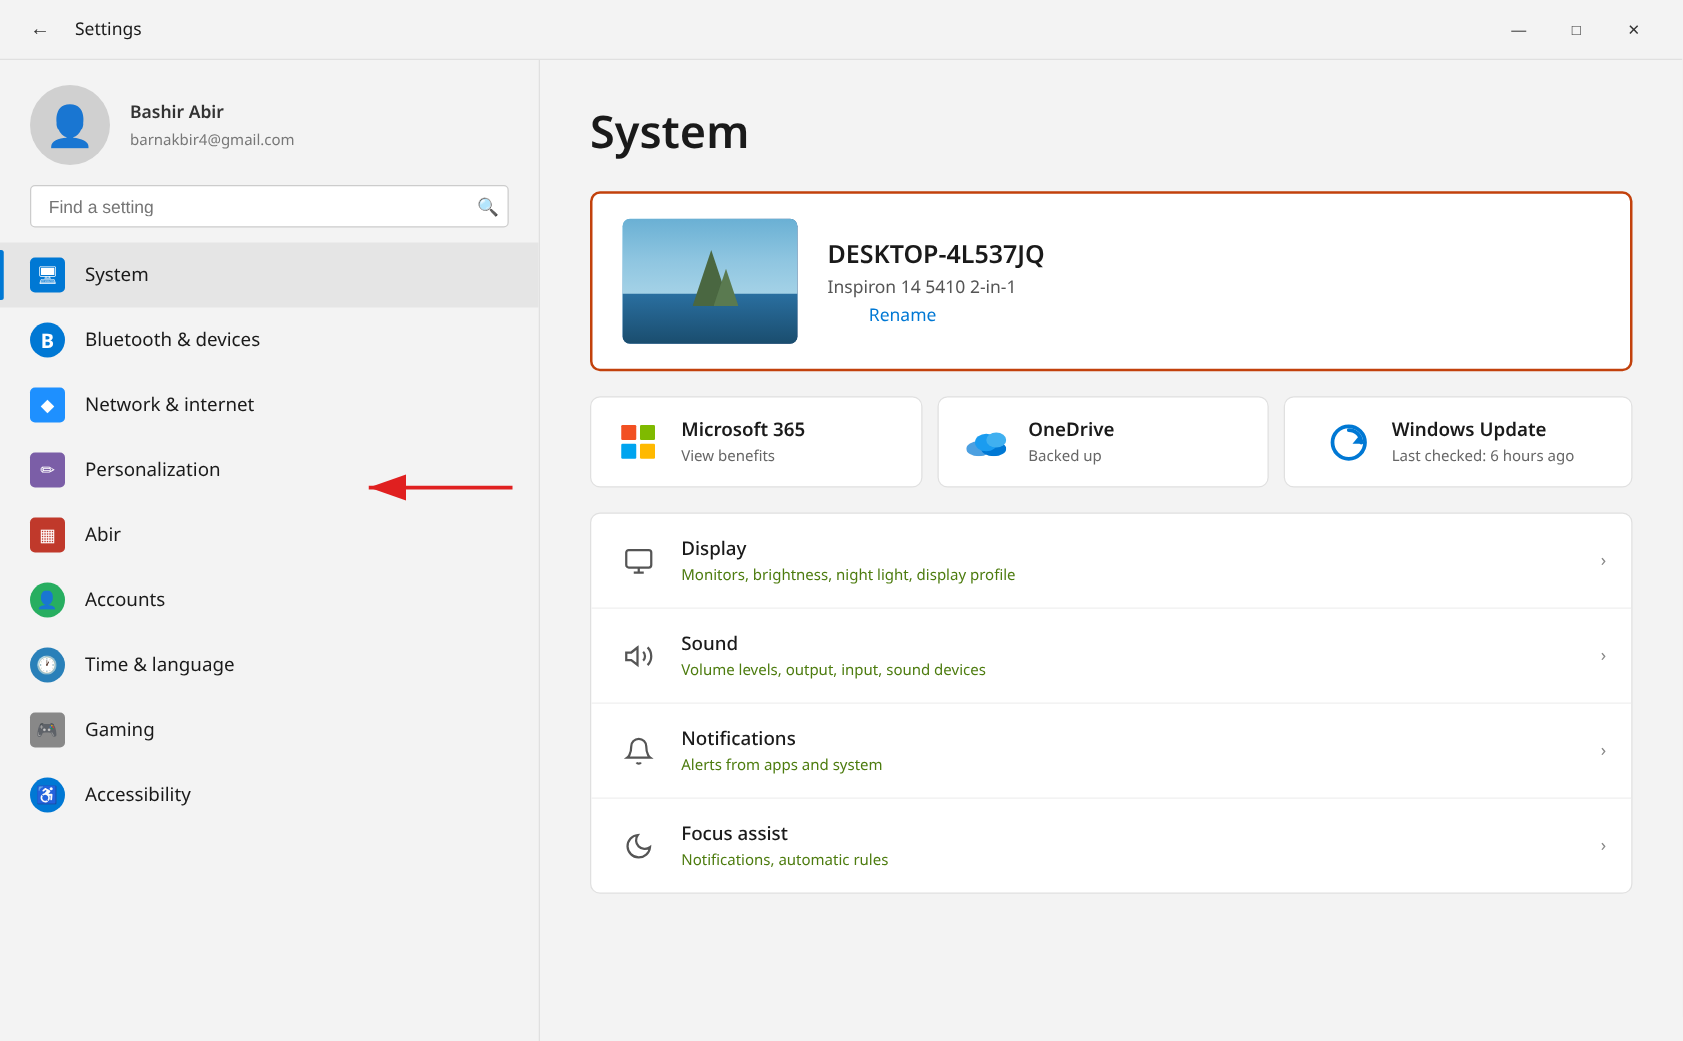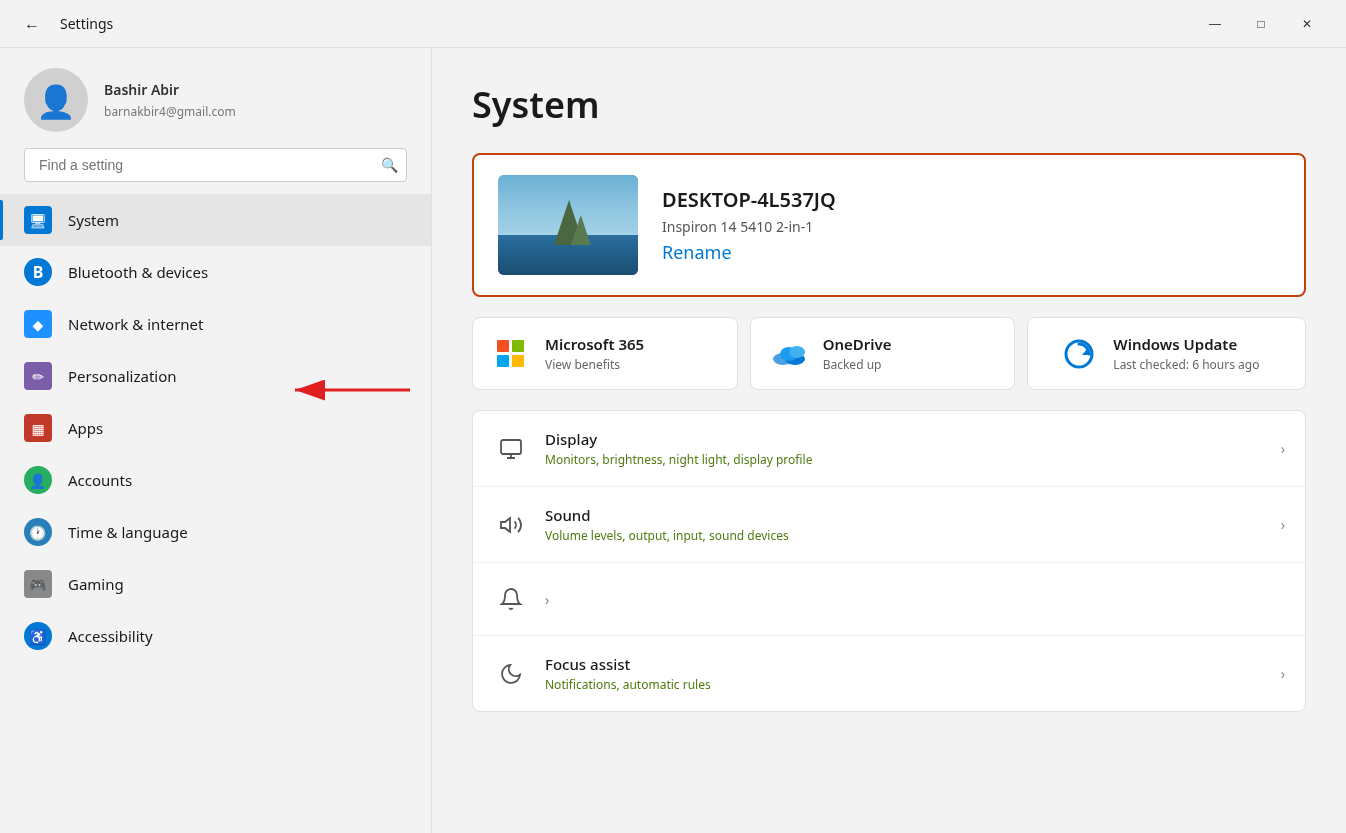--- a/index.html
+++ b/index.html
@@ -250,21 +250,21 @@
       bottom: 30%;
       left: 52%;
       width: 20px;
       height: 30px;
       background: #5a7a50;
       clip-path: polygon(50% 0%, 0% 100%, 100% 100%);
     }
     .device-info { display: flex; flex-direction: column; gap: 4px; }
     .device-name { font-size: 20px; font-weight: 600; color: #1a1a1a; }
     .device-model { font-size: 14px; color: #555; }
-    .device-rename { font-size: 18px; color: #0078d4; cursor: pointer; text-decoration: none; }
+    .device-rename { font-size: 14px; color: #0078d4; cursor: pointer; text-decoration: none; margin-left: 33px; }
 
     
     .quick-links {
       display: flex;
       gap: 0;
       margin-bottom: 20px;
     }
     .quick-link-card {
       background: white;
       border: 1px solid #e0e0e0;
@@ -397,21 +397,21 @@
         <li class="nav-item">
     <div class="nav-icon" style="background:#1e90ff;border-radius:4px;width:28px;height:28px;display:flex;align-items:center;justify-content:center;color:white;font-size:14px;">◆</div>
     <span class="nav-label">Network &amp; internet</span>
   </li>
         <li class="nav-item">
     <div class="nav-icon" style="background:#7b5ea7;border-radius:4px;width:28px;height:28px;display:flex;align-items:center;justify-content:center;color:white;font-size:14px;">✏</div>
     <span class="nav-label">Personalization</span>
   </li>
         <li class="nav-item">
     <div class="nav-icon" style="background:#c0392b;border-radius:4px;width:28px;height:28px;display:flex;align-items:center;justify-content:center;color:white;font-size:14px;">▦</div>
-    <span class="nav-label">Apps</span>
+    <span class="nav-label">Abir</span>
   </li>
         <li class="nav-item">
     <div class="nav-icon" style="background:#27ae60;border-radius:50%;width:28px;height:28px;display:flex;align-items:center;justify-content:center;color:white;font-size:14px;">👤</div>
     <span class="nav-label">Accounts</span>
   </li>
         <li class="nav-item">
     <div class="nav-icon" style="background:#2980b9;border-radius:50%;width:28px;height:28px;display:flex;align-items:center;justify-content:center;color:white;font-size:14px;">🕐</div>
     <span class="nav-label">Time &amp; language</span>
   </li>
         <li class="nav-item">
@@ -516,20 +516,24 @@
       <div class="setting-row-sub">Volume levels, output, input, sound devices</div>
     </div>
     <span class="setting-row-chevron">›</span>
   </div>
         <div class="setting-row">
     <div class="setting-row-icon">
       <svg width="24" height="24" viewBox="0 0 24 24" fill="none" stroke="#555" stroke-width="1.8">
               <path d="M18 8A6 6 0 0 0 6 8c0 7-3 9-3 9h18s-3-2-3-9"></path>
               <path d="M13.73 21a2 2 0 0 1-3.46 0"></path>
             </svg>
+    </div>
+    <div class="setting-row-text">
+      <div class="setting-row-title">Notifications</div>
+      <div class="setting-row-sub">Alerts from apps and system</div>
     </div>
     <span class="setting-row-chevron">›</span>
   </div>
         <div class="setting-row">
     <div class="setting-row-icon">
       <svg width="24" height="24" viewBox="0 0 24 24" fill="none" stroke="#555" stroke-width="1.8">
               <path d="M21 12.79A9 9 0 1 1 11.21 3 7 7 0 0 0 21 12.79z"></path>
             </svg>
     </div>
     <div class="setting-row-text">

